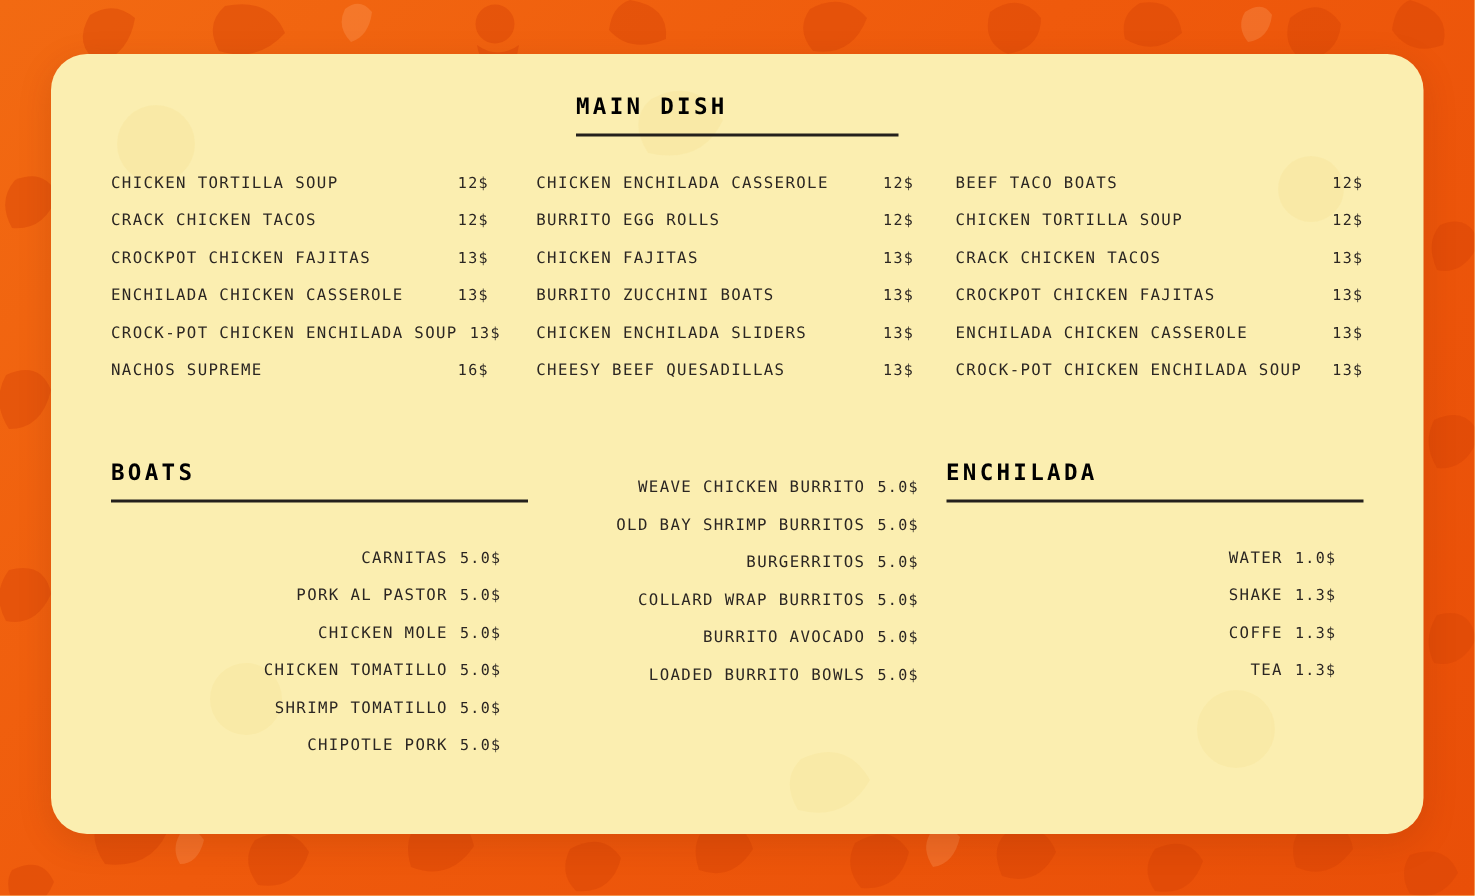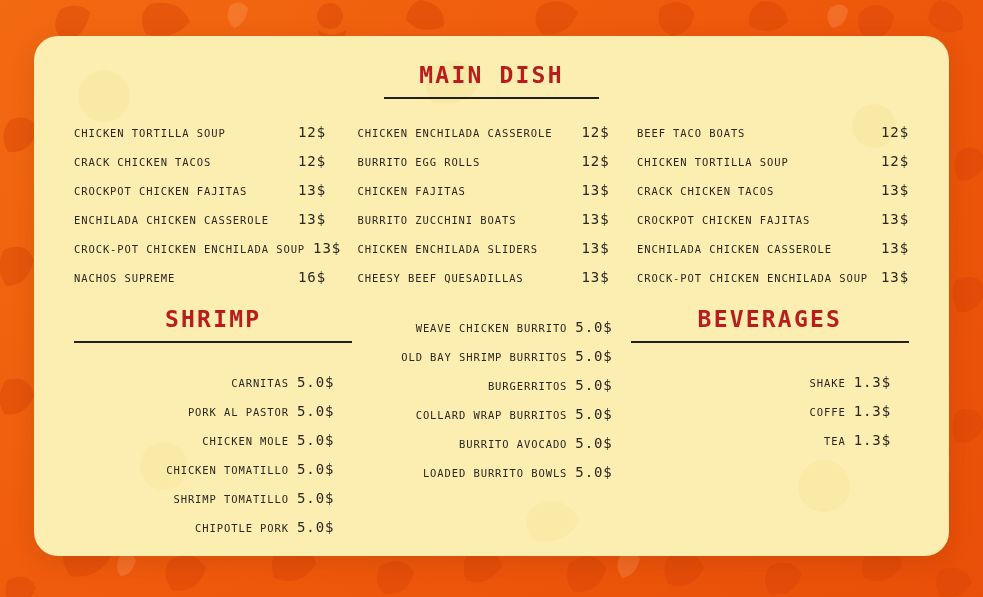--- a/index.html
+++ b/index.html
@@ -54,26 +54,26 @@
   .card-inner {
     position: relative;
     z-index: 2;
     padding: 26px 40px 0 40px;
     box-sizing: border-box;
     height: 100%;
   }
 
   
   .sec-title {
-    text-align: center;
+    text-align: left;
     font-family: "DejaVu Sans Mono", monospace;
     font-weight: bold;
-    font-size: 23px;
+    font-size: 15px;
     letter-spacing: 2.2px;
-    color: #b91c1c;
+    color: #000000;
     padding-bottom: 9px;
     border-bottom: 2px solid #24201c;
     margin: 0 auto 18px auto;
   }
 
   
   .top-block {
     position: relative;
     height: 210px;
   }
@@ -99,21 +99,21 @@
     font-size: 10.5px;
     letter-spacing: 0.9px;
     color: #2b2622;
     padding: 6.5px 0;
     white-space: nowrap;
   }
   .item .name { text-transform: uppercase; }
   .item .price {
     text-transform: uppercase;
     padding-left: 8px;
-    font-size: 14px;
+    font-size: 10px;
   }
 
   
   .bottom-block {
     margin-top: 34px;
     display: flex;
     justify-content: space-between;
   }
   .bcol { width: 283px; }
   .bcol .sec-title { width: 100%; }
@@ -267,21 +267,21 @@
               <span class="name">CROCK-POT CHICKEN ENCHILADA SOUP</span>
               <span class="price">13$</span>
             </div>
           </div>
         </div>
       </div>
 
       <div class="bottom-block">
 
         <div class="bcol tacos">
-          <div class="sec-title">SHRIMP</div>
+          <div class="sec-title">BOATS</div>
           <div class="list">
             <div class="item">
               <span class="name">CARNITAS</span>
               <span class="price">5.0$</span>
             </div>
             <div class="item">
               <span class="name">PORK AL PASTOR</span>
               <span class="price">5.0$</span>
             </div>
             <div class="item">
@@ -326,22 +326,26 @@
               <span class="price">5.0$</span>
             </div>
             <div class="item">
               <span class="name">LOADED BURRITO BOWLS</span>
               <span class="price">5.0$</span>
             </div>
           </div>
         </div>
 
         <div class="bcol bev">
-          <div class="sec-title">BEVERAGES</div>
+          <div class="sec-title">ENCHILADA</div>
           <div class="list">
+            <div class="item">
+              <span class="name">WATER</span>
+              <span class="price">1.0$</span>
+            </div>
             <div class="item">
               <span class="name">SHAKE</span>
               <span class="price">1.3$</span>
             </div>
             <div class="item">
               <span class="name">COFFE</span>
               <span class="price">1.3$</span>
             </div>
             <div class="item">
               <span class="name">TEA</span>

